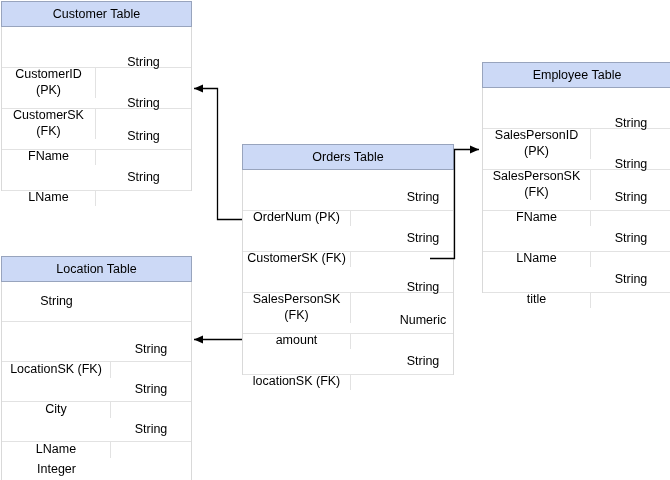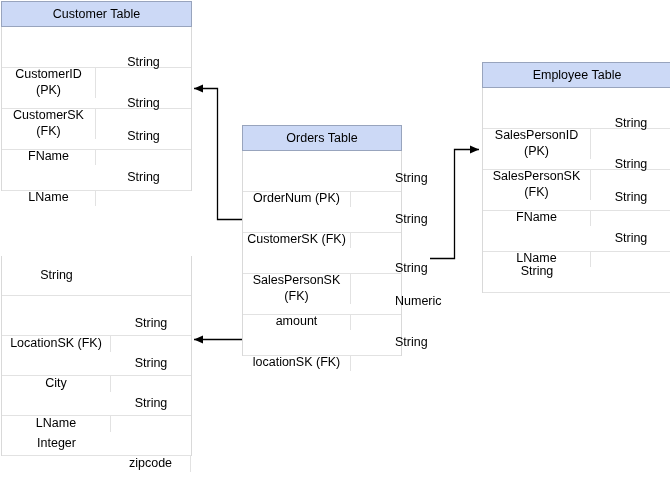--- a/index.html
+++ b/index.html
@@ -86,21 +86,21 @@
         <div class="cell field">FName</div>
         <div class="cell type">String</div>
       </div>
       <div class="trow">
         <div class="cell field">LName</div>
         <div class="cell type">String</div>
       </div>
     </div>
   </div>
 
-  <div class="etable ord" style="left:242px; top:125px; width:160px;">
+  <div class="etable ord" style="left:242px; top:144px; width:212px;">
     <div class="thead">Orders Table</div>
     <div class="tbody">
       <div class="trow">
         <div class="cell field">OrderNum (PK)</div>
         <div class="cell type">String</div>
       </div>
       <div class="trow">
         <div class="cell field">CustomerSK (FK)</div>
         <div class="cell type">String</div>
       </div>
@@ -134,26 +134,28 @@
       </div>
       <div class="trow">
         <div class="cell field">FName</div>
         <div class="cell type">String</div>
       </div>
       <div class="trow">
         <div class="cell field">LName</div>
         <div class="cell type">String</div>
       </div>
       <div class="trow">
+        <div class="cell field">title</div>
         <div class="cell type">String</div>
       </div>
     </div>
   </div>
 
   <div class="etable loc" style="left:1px; top:256px; width:191px;">
+    <div class="thead">Location Table</div>
     <div class="tbody">
       <div class="trow">
         <div class="cell type">String</div>
       </div>
       <div class="trow">
         <div class="cell field">LocationSK (FK)</div>
         <div class="cell type">String</div>
       </div>
       <div class="trow">
         <div class="cell field">City</div>

